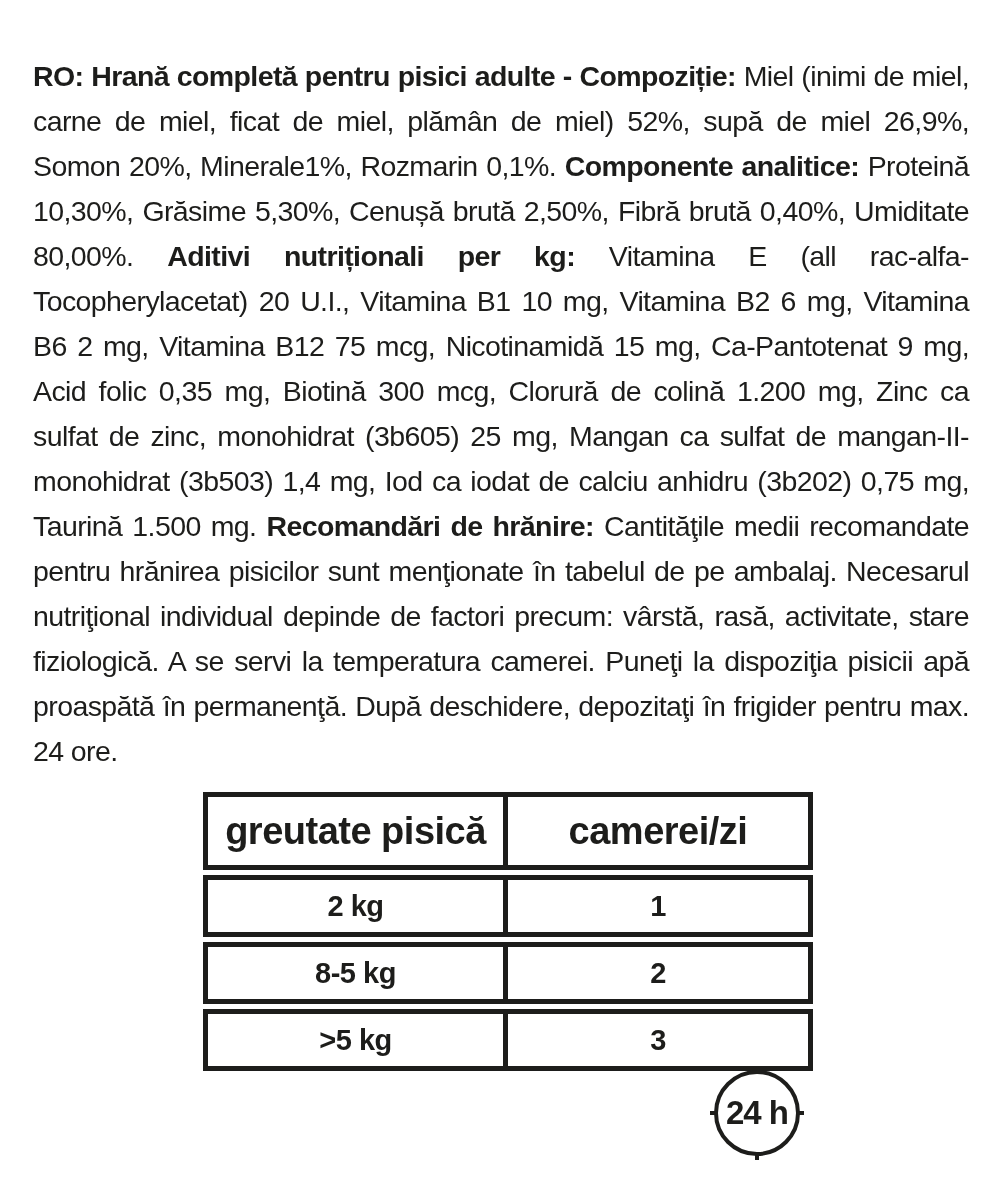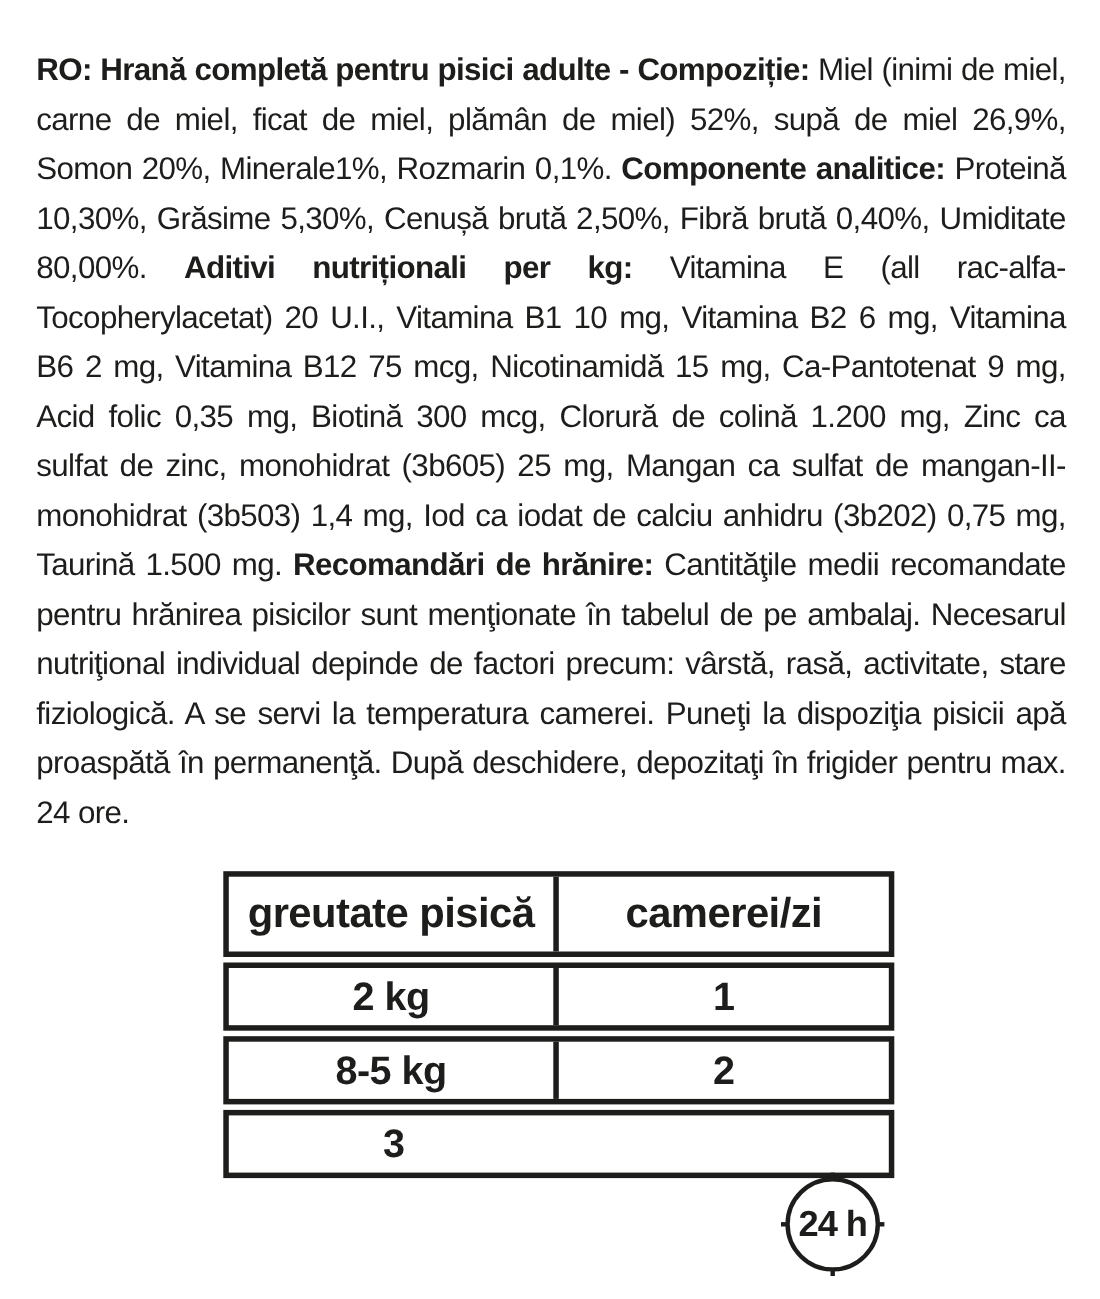--- a/index.html
+++ b/index.html
@@ -13,21 +13,21 @@
     position: relative;
     font-family: "Liberation Sans", sans-serif;
     color: #1d1d1b;
     overflow: hidden;
   }
 
   
   .label-text {
     position: absolute;
     left: 33px;
-    top: 42px;
+    top: 54px;
     width: 936px;
     margin: 0;
     font-size: 28.5px;
     line-height: 45px;
     letter-spacing: -0.6px;
     text-align: justify;
     font-stretch: condensed;
     color: #1d1d1b;
   }
   .label-text b { font-weight: 700; }
@@ -56,21 +56,21 @@
     justify-content: center;
     font-weight: 700;
     letter-spacing: -0.5px;
     font-stretch: condensed;
     color: #1d1d1b;
   }
   .t-row .cell.left { border-right: 5px solid #1d1d1b; }
   .t-head { height: 78px; }
   .t-head .cell { font-size: 38px; }
   .t-data { height: 62px; }
-  .t-data .cell { font-size: 36px; }
+  .t-data .cell { font-size: 29px; }
 
   
   .clock {
     position: absolute;
     left: 714px;
     top: 1070px;
     width: 86px;
     height: 86px;
   }
   .clock .face {
@@ -116,20 +116,21 @@
     <div id="table-rows">
         <div class="t-row t-data">
           <div class="cell left">2 kg</div>
           <div class="cell">1</div>
         </div>
         <div class="t-row t-data">
           <div class="cell left">8-5 kg</div>
           <div class="cell">2</div>
         </div>
         <div class="t-row t-data">
+          <div class="cell left">&gt;5 kg</div>
           <div class="cell">3</div>
         </div>
       </div>
   </div>
 
   <div class="clock">
     <span class="tick t-top"></span>
     <span class="tick t-bottom"></span>
     <span class="tick t-left"></span>
     <span class="tick t-right"></span>

